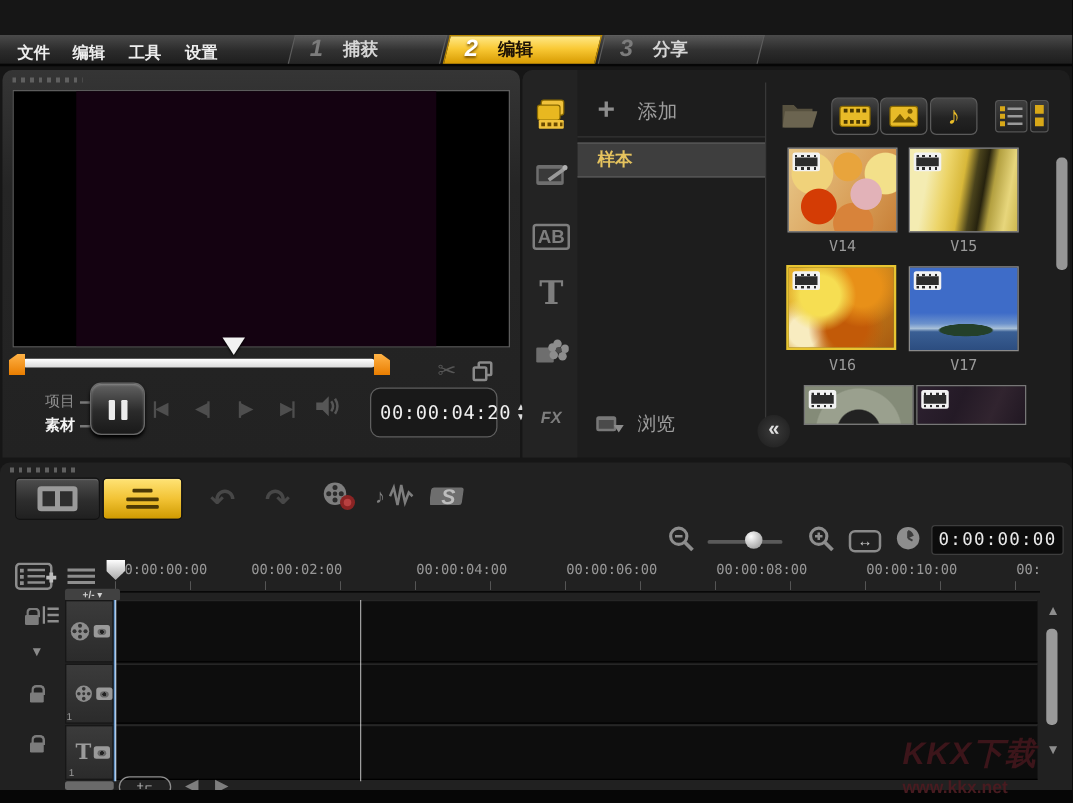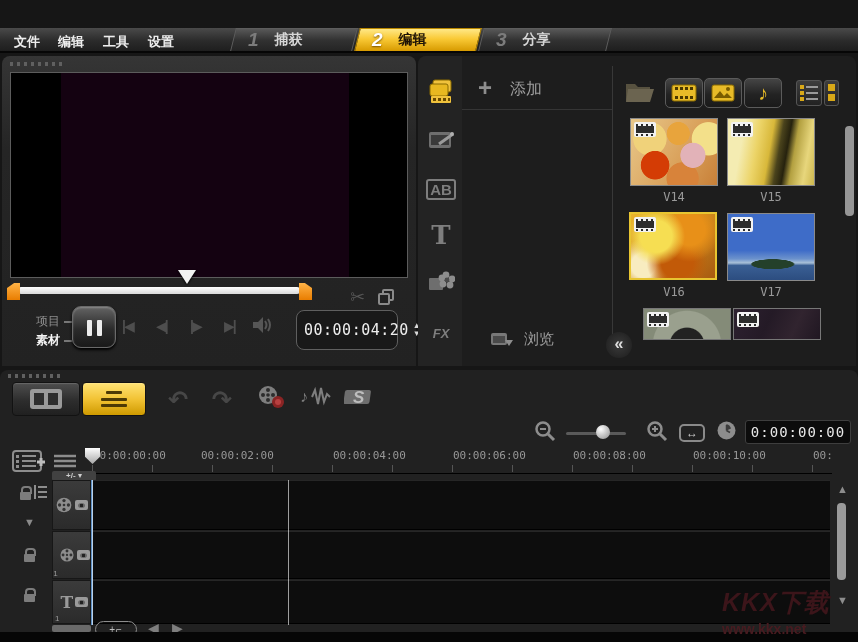--- a/index.html
+++ b/index.html
@@ -113,21 +113,21 @@
             radial-gradient(circle at 70% 25%, #e89018 0 20%, transparent 42%),
             radial-gradient(circle at 55% 75%, #c25a08 0 24%, transparent 46%),
             radial-gradient(circle at 15% 80%, #f8ecc0 0 14%, transparent 30%),
             linear-gradient(135deg,#eab42c,#a85a10); }
   .t-v17 { background:radial-gradient(ellipse 40% 12% at 52% 76%, #24402a 0 60%, transparent 65%),
             linear-gradient(#3e6cc8 0 55%,#6c92cc 68%,#a8c0d8 74%,#3a5f94 78%,#2c4d80 100%); }
   .t-v18 { background:radial-gradient(circle at 50% 120%, #222 0 30%, #9aa08e 32% 60%, #848b78 62%),
             linear-gradient(#a0a692,#8d937e); }
   .t-v19 { background:linear-gradient(115deg,#2d2130,#241a26 40%,#31242f 70%,#201722); }
   .gal-scroll { position:absolute; left:427px; top:70px; width:9px; height:90px; background:#969696; border-radius:4px; }
-  .browse { position:absolute; left:72px; top:274px; display:flex; align-items:center; }
+  .browse { position:absolute; left:58px; top:274px; display:flex; align-items:center; }
   .browse .txt { color:#9d9d9d; font-size:15px; margin-left:10px; }
   .collapse-btn { position:absolute; left:188px; top:276px; width:26px; height:26px; border-radius:50%;
     background:radial-gradient(#3a3a3a,#1c1c1c); color:#e0e0e0; font-size:16px; font-weight:700;
     text-align:center; line-height:24px; }
   .options-btn { position:absolute; left:338px; top:280px; width:100px; height:30px;
     border-radius:14px 0 0 2px; background:linear-gradient(#46b4dc,#1580ad 50%,#0a5880);
     border:1px solid #0b3c57; display:flex; align-items:center; justify-content:flex-end; padding-right:10px; }
   .options-btn .lbl { color:#fff; font-size:15px; font-weight:700; margin-right:12px; }
   .options-btn .chev { color:#fff; font-size:17px; font-weight:700; transform:rotate(-90deg); letter-spacing:-2px; }
 
@@ -303,20 +303,23 @@
       </div>
       <div class="rail-item" style="top:258px">
         <span class="rail-glyph rail-fx">FX</span>
       </div>
     </div>
 
     <div class="addrow">
       <span class="plus">+</span>
       <span class="txt">添加</span>
     </div>
+    <div class="cat-row">
+      <span>样本</span>
+    </div>
     <div class="vdiv"></div>
 
     <span class="gal-folder">
       <svg width="30" height="26" viewBox="0 0 30 26">
           <path d="M2 6 h9 l3 3 h12 v13 a2 2 0 0 1 -2 2 H4 a2 2 0 0 1 -2 -2 Z" fill="#57513f"></path>
           <path d="M4 11 h26 l-4 13 H2 Z" fill="#6b6450"></path>
         </svg>
     </span>
     <div class="filt-btn" style="left:247px">
       <svg width="26" height="18" viewBox="0 0 26 18">

